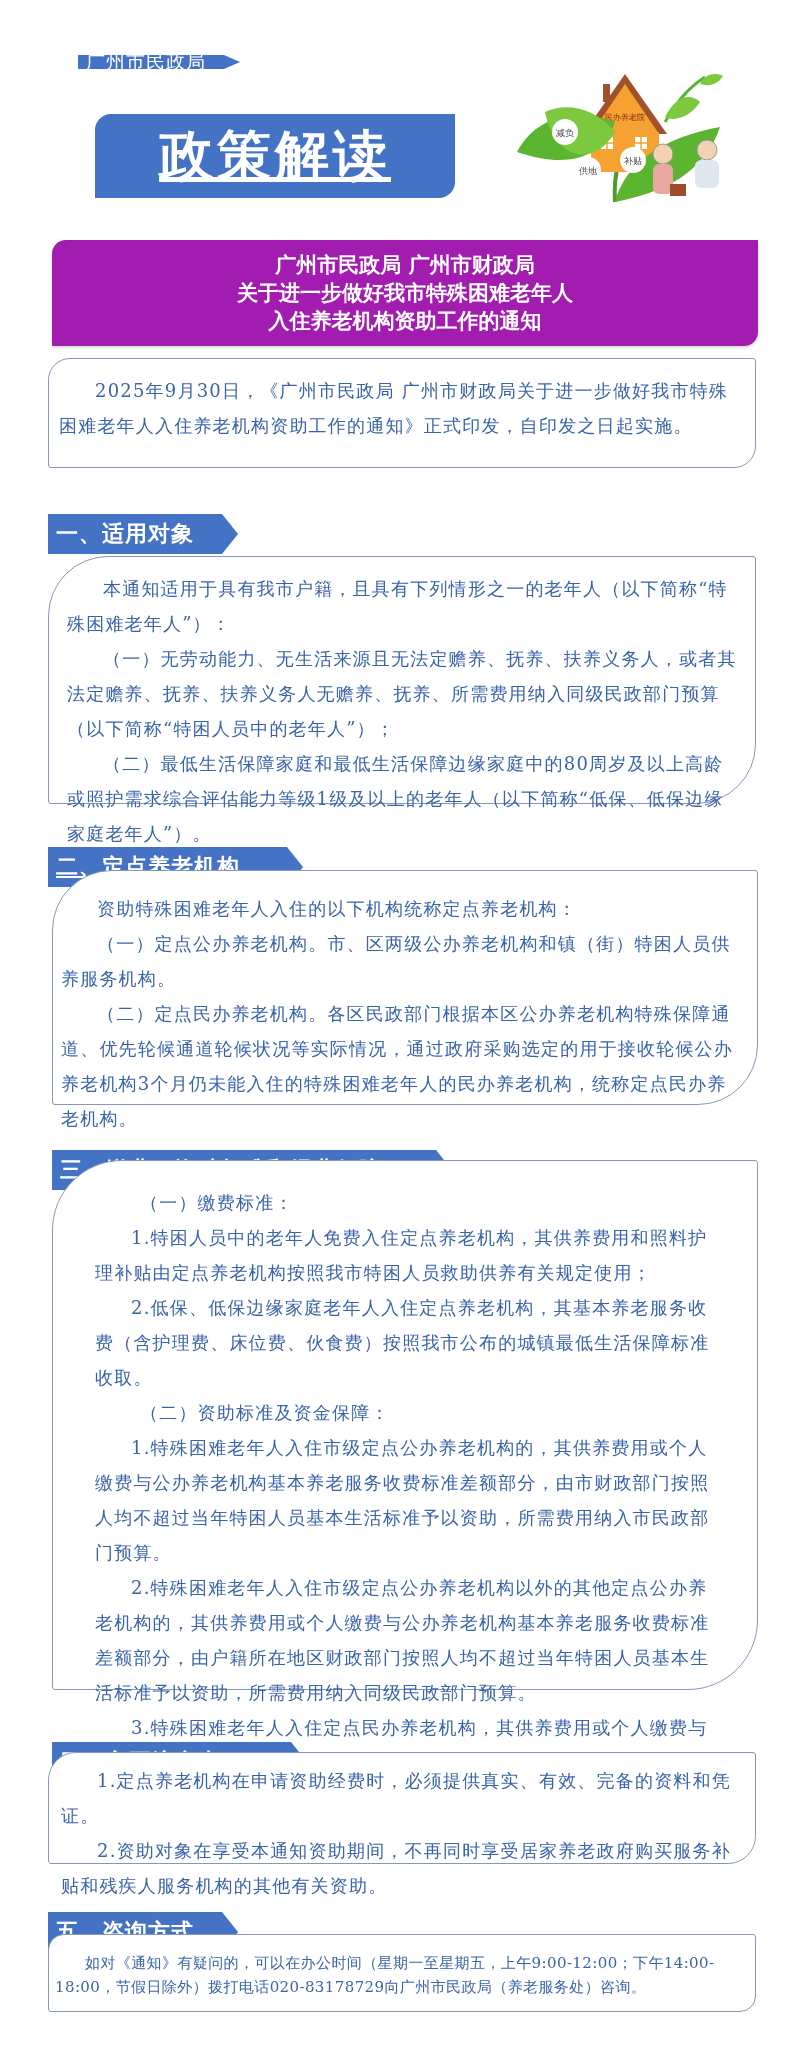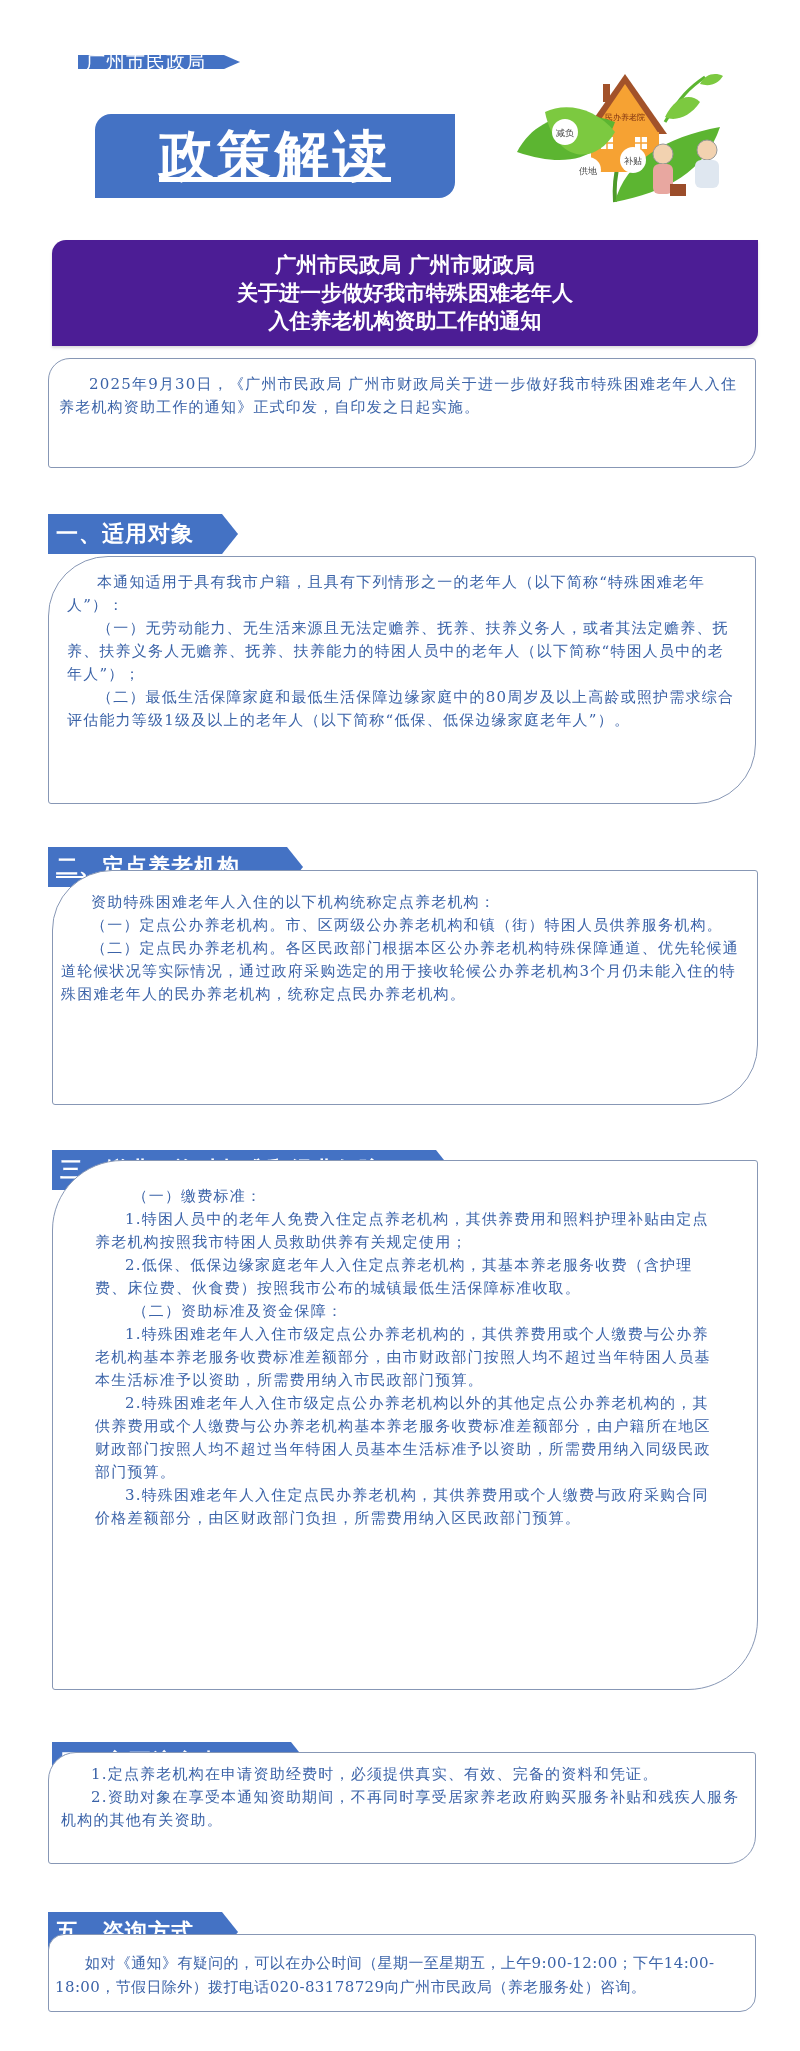--- a/index.html
+++ b/index.html
@@ -25,32 +25,32 @@
 
   .banner {
     position: absolute; left: 95px; top: 114px; width: 360px; height: 84px;
     background: #4472c4; border-radius: 16px 0 16px 0;
     color: #fff; font-family: "DejaVu Sans", "Liberation Sans", sans-serif; font-weight: bold;
     font-size: 54px; letter-spacing: 4px; display: flex; align-items: center; justify-content: center; text-decoration: underline;
   }
 
   .title-bar {
     position: absolute; left: 52px; top: 240px; width: 706px; height: 106px;
-    background: #4c1d95; border-radius: 14px 0 14px 0;
+    background: #a21caf; border-radius: 14px 0 14px 0;
     color: #fff; font-family: "DejaVu Sans", "Liberation Sans", sans-serif; font-weight: bold;
     font-size: 21px; line-height: 28px; text-align: center;
     display: flex; flex-direction: column; justify-content: center;
     box-shadow: 0 2px 3px rgba(0,0,0,0.15);
   }
 
   .box {
     position: absolute; left: 48px; width: 708px;
     border: 1.5px solid #8797b5; background: #fff;
     border-radius: 28px 3px 28px 3px;
-    font-size: 15px; line-height: 23px; color: #3b63a8;
+    font-size: 18px; line-height: 35px; color: #3b63a8;
     letter-spacing: 1.2px;
   }
   .box p { text-indent: 2em; }
   .box.big { border-radius: 60px 3px 60px 3px; }
 
   
   .illus { position: absolute; left: 515px; top: 62px; width: 215px; height: 150px; }
 </style>
 </head>
 <body>
@@ -110,21 +110,21 @@
 
 <div class="box" style="top:358px; height:110px; padding:14px 10px 0 10px; border-radius:22px 3px 22px 3px;">
   <p>2025年9月30日，《广州市民政局 广州市财政局关于进一步做好我市特殊困难老年人入住养老机构资助工作的通知》正式印发，自印发之日起实施。</p>
 </div>
 
 <div class="tag sec" style="top:482px;">
   <span>一、适用对象</span>
 </div>
 <div class="box big" style="top:556px; height:248px; padding:14px 18px 0 18px;">
   <p>本通知适用于具有我市户籍，且具有下列情形之一的老年人（以下简称“特殊困难老年人”）：</p>
-  <p>（一）无劳动能力、无生活来源且无法定赡养、抚养、扶养义务人，或者其法定赡养、抚养、扶养义务人无赡养、抚养、扶养能力的特困人员中的老年人（以下简称“特困人员中的老年人”）；</p>
+  <p>（一）无劳动能力、无生活来源且无法定赡养、抚养、扶养义务人，或者其法定赡养、抚养、扶养义务人无赡养、抚养、所需费用纳入同级民政部门预算（以下简称“特困人员中的老年人”）；</p>
   <p>（二）最低生活保障家庭和最低生活保障边缘家庭中的80周岁及以上高龄或照护需求综合评估能力等级1级及以上的老年人（以下简称“低保、低保边缘家庭老年人”）。</p>
 </div>
 
 <div class="tag sec w2" style="top:815px;">
   <span>二、定点养老机构</span>
 </div>
 <div class="box big" style="top:870px; height:235px; padding:20px 18px 0 8px; left:52px; width:706px;">
   <p>资助特殊困难老年人入住的以下机构统称定点养老机构：</p>
   <p>（一）定点公办养老机构。市、区两级公办养老机构和镇（街）特困人员供养服务机构。</p>
   <p>（二）定点民办养老机构。各区民政部门根据本区公办养老机构特殊保障通道、优先轮候通道轮候状况等实际情况，通过政府采购选定的用于接收轮候公办养老机构3个月仍未能入住的特殊困难老年人的民办养老机构，统称定点民办养老机构。</p>

